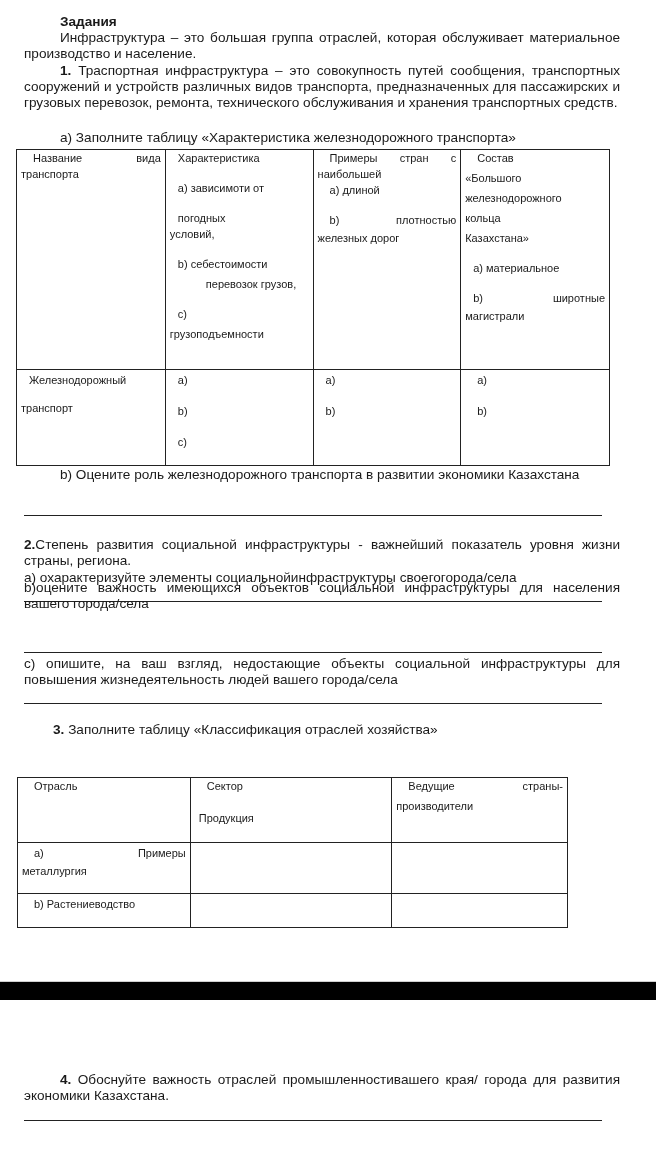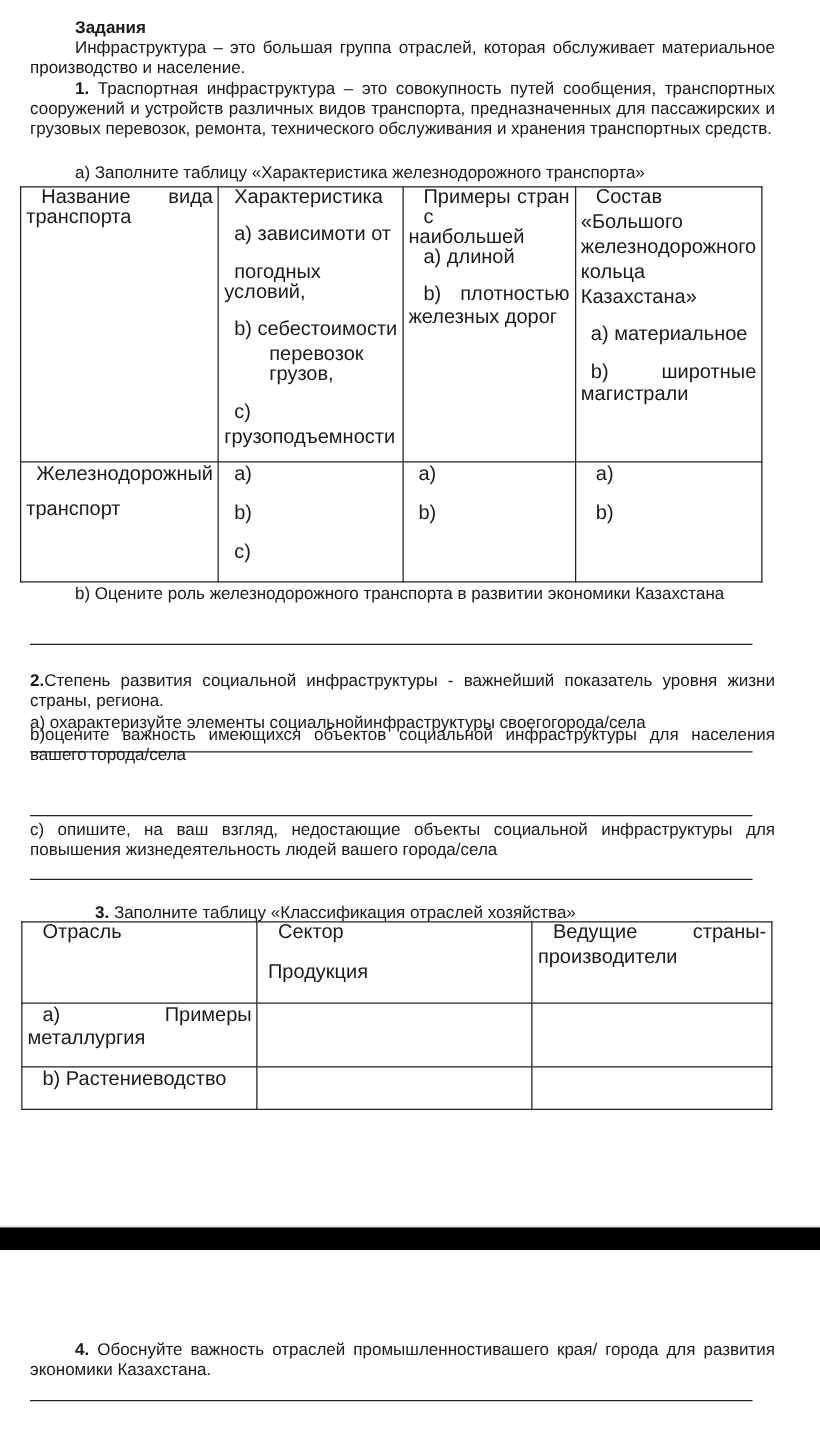--- a/index.html
+++ b/index.html
@@ -7,21 +7,21 @@
     width: 656px; height: 1162px; position: relative; overflow: hidden;
     font-family: "Liberation Sans", sans-serif; color: #1a1a1a;
     font-size: 13.6px; line-height: 16px;
   }
   .abs { position: absolute; }
   .p { position: absolute; left: 24px; width: 596px; text-align: justify; text-align-last: left; }
   .just-line { text-align: justify; text-align-last: justify; }
   .b { font-weight: bold; }
   .rule { position: absolute; height: 1px; background: #222; }
   table.t { position: absolute; border-collapse: collapse; }
-  table.t td { border: 1px solid #222; vertical-align: top; padding: 0 4px; font-size: 16px; }
+  table.t td { border: 1px solid #222; vertical-align: top; padding: 0 4px; font-size: 11px; }
   .cell-line { display: block; }
   .black-bar { position: absolute; left: 0; top: 982px; width: 656px; height: 18px; background: #000; }
   .gray-line { position: absolute; left: 0; top: 981px; width: 656px; height: 1px; background: #cfcfcf; }
 </style>
 </head>
 <body>
 
 <div class="abs b" style="left:60px; top:14px;">Задания</div>
 
 <div class="p" style="top:30px; text-indent:36px;">Инфраструктура – это большая группа отраслей, которая обслуживает материальное производство и население.</div>
@@ -97,23 +97,23 @@
 <div class="rule" style="left:24px; top:515px; width:578px;"></div>
 
 <div class="p" style="top:537px;"><span class="b">2.</span><span>Степень развития социальной инфраструктуры - важнейший показатель уровня жизни страны, региона.</span></div>
 <div class="p" style="top:570px;">а) охарактеризуйте элементы социальнойинфраструктуры своегогорода/села</div>
 <div class="rule" style="left:24px; top:601px; width:578px;"></div>
 <div class="p" style="top:580px;">b)оцените важность имеющихся объектов социальной инфраструктуры для населения вашего города/села</div>
 <div class="rule" style="left:24px; top:652px; width:578px;"></div>
 <div class="p" style="top:656px;">с) опишите, на ваш взгляд, недостающие объекты социальной инфраструктуры для повышения жизнедеятельность людей вашего города/села</div>
 <div class="rule" style="left:24px; top:703px; width:578px;"></div>
 
-<div class="abs" style="left:76px; top:722px;"><span class="b">3.</span> <span>Заполните таблицу «Классификация отраслей хозяйства»</span></div>
+<div class="abs" style="left:53px; top:722px;"><span class="b">3.</span> <span>Заполните таблицу «Классификация отраслей хозяйства»</span></div>
 
-<table class="t" style="left:17px; top:737px; width:601px;padding-left:12px;">
+<table class="t" style="left:17px; top:777px; width:551px;padding-left:12px;">
   <colgroup>
       <col style="width:173px">
       <col style="width:202px">
       <col style="width:176px">
     </colgroup>
   <tbody>
       <tr style="height:65px;">
     <td>
       <span class="cell-line" style="padding-left:12px;">Отрасль</span>
     </td>

